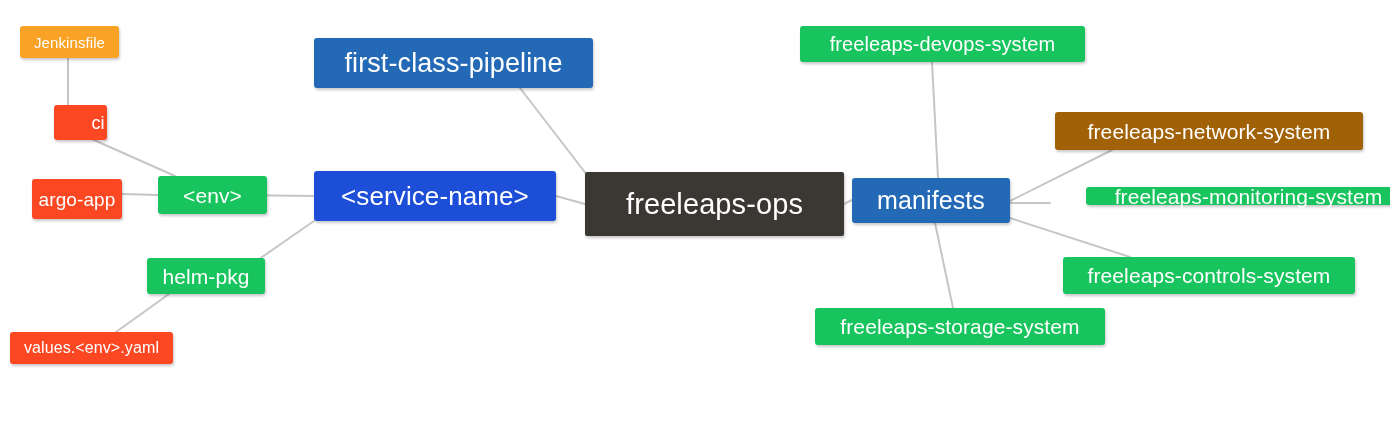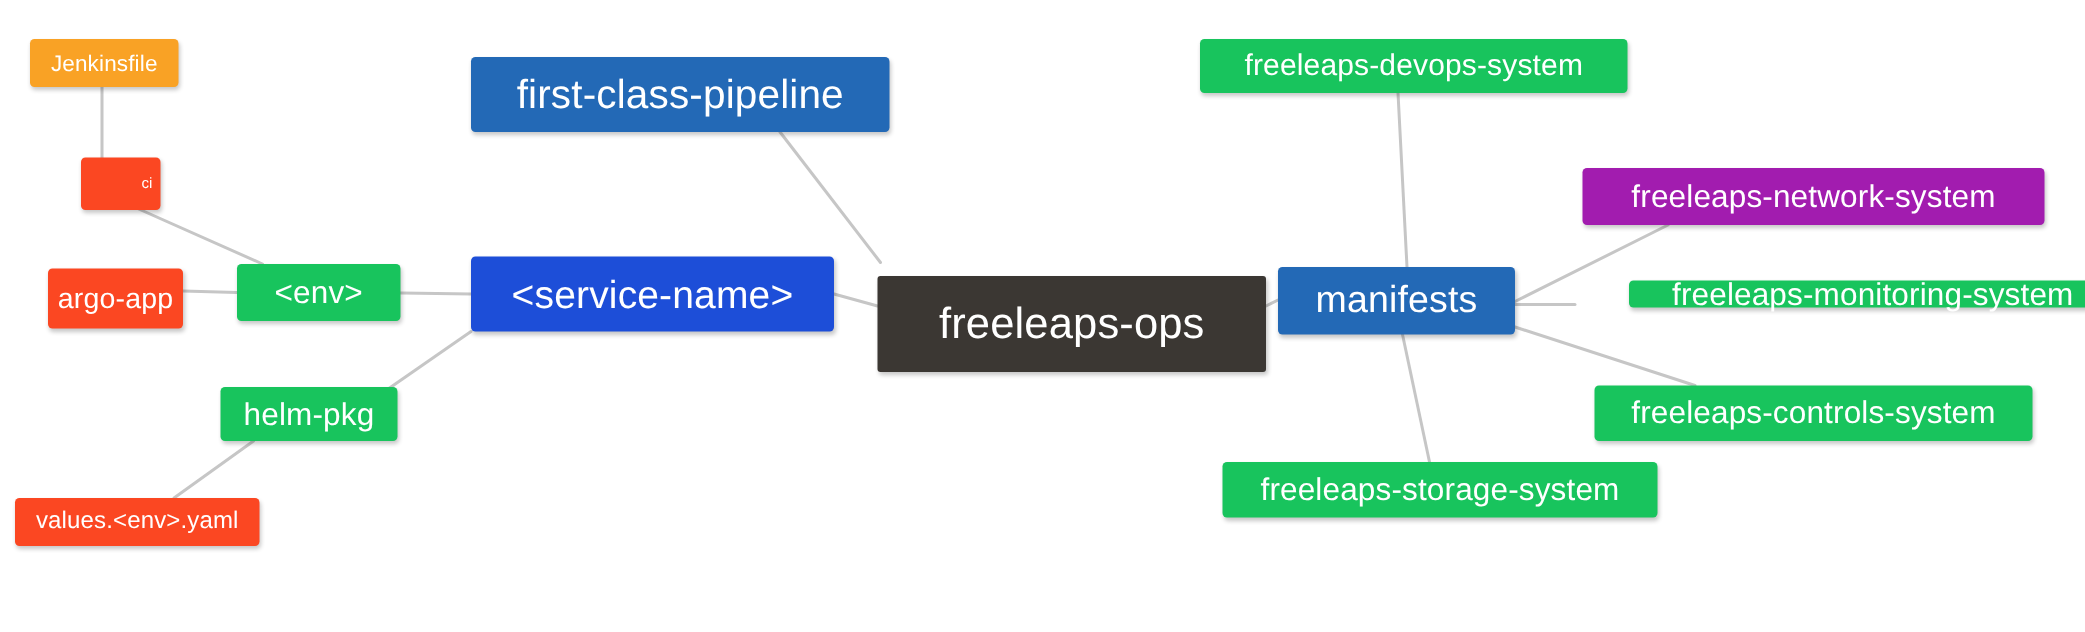--- a/index.html
+++ b/index.html
@@ -58,29 +58,29 @@
       <line x1="158" y1="195" x2="122" y2="194" stroke="#c6c6c6" stroke-width="2" stroke-linecap="round"></line>
       <line x1="68" y1="105" x2="68" y2="58" stroke="#c6c6c6" stroke-width="2" stroke-linecap="round"></line>
       <line x1="169" y1="294" x2="116" y2="332" stroke="#c6c6c6" stroke-width="2" stroke-linecap="round"></line>
       <line x1="938" y1="178" x2="932" y2="62" stroke="#c6c6c6" stroke-width="2" stroke-linecap="round"></line>
       <line x1="1010" y1="201" x2="1112" y2="150" stroke="#c6c6c6" stroke-width="2" stroke-linecap="round"></line>
       <line x1="1010" y1="203" x2="1050" y2="203" stroke="#c6c6c6" stroke-width="2" stroke-linecap="round"></line>
       <line x1="1010" y1="218" x2="1130" y2="257" stroke="#c6c6c6" stroke-width="2" stroke-linecap="round"></line>
       <line x1="935" y1="223" x2="953" y2="308" stroke="#c6c6c6" stroke-width="2" stroke-linecap="round"></line>
     </svg>
   <div id="node-layer">
-      <div class="node root" style="left: 585px; top: 184px; width: 259px; height: 64px; background: rgb(59, 55, 51); font-size: 29px;">freeleaps-ops</div>
+      <div class="node root" style="left: 585px; top: 172px; width: 259px; height: 64px; background: rgb(59, 55, 51); font-size: 29px;">freeleaps-ops</div>
       <div class="node" style="left: 314px; top: 171px; width: 242px; height: 50px; background: #1d4ed8; font-size: 26px;">&lt;service-name&gt;</div>
       <div class="node" style="left: 314px; top: 38px; width: 279px; height: 50px; background: rgb(35, 105, 182); font-size: 27px; text-align: right;">first-class-pipeline</div>
       <div class="node" style="left: 852px; top: 178px; width: 158px; height: 45px; background: rgb(35, 105, 182); font-size: 25px;">manifests</div>
       <div class="node" style="left: 158px; top: 176px; width: 109px; height: 38px; background: rgb(24, 196, 93); font-size: 21px;">&lt;env&gt;</div>
       <div class="node" style="left: 147px; top: 258px; width: 118px; height: 36px; background: rgb(24, 196, 93); font-size: 21px;">helm-pkg</div>
       <div class="node" style="left: 20px; top: 26px; width: 99px; height: 32px; background: rgb(249, 162, 37); font-size: 15px;">Jenkinsfile</div>
-      <div class="node" style="left: 54px; top: 105px; width: 36px; height: 35px; background: rgb(251, 71, 34); font-size: 10px; padding-left: 44px;">ci</div>
+      <div class="node" style="left: 54px; top: 105px; width: 36px; height: 35px; background: rgb(251, 71, 34); font-size: 18px; padding-left: 44px;">ci</div>
       <div class="node" style="left: 32px; top: 179px; width: 90px; height: 40px; background: rgb(251, 71, 34); font-size: 19px;">argo-app</div>
       <div class="node" style="left: 10px; top: 332px; width: 163px; height: 32px; background: rgb(251, 71, 34); font-size: 16px;">values.&lt;env&gt;.yaml</div>
       <div class="node" style="left: 800px; top: 26px; width: 285px; height: 36px; background: rgb(24, 196, 93); font-size: 20px;">freeleaps-devops-system</div>
-      <div class="node" style="left: 1055px; top: 112px; width: 308px; height: 38px; background: #a21caf; font-size: 21px;">freeleaps-network-system</div>
+      <div class="node" style="left: 1055px; top: 112px; width: 308px; height: 38px; background: #a16207; font-size: 21px;">freeleaps-network-system</div>
       <div class="node" style="left: 1050px; top: 187px; width: 325px; height: 18px; background: rgb(24, 196, 93); font-size: 21px; margin-left: 36px;">freeleaps-monitoring-system</div>
       <div class="node" style="left: 1063px; top: 257px; width: 292px; height: 37px; background: rgb(24, 196, 93); font-size: 21px;">freeleaps-controls-system</div>
       <div class="node" style="left: 815px; top: 308px; width: 290px; height: 37px; background: rgb(24, 196, 93); font-size: 21px;">freeleaps-storage-system</div>
     </div>
 </div>
 
 </body></html>

